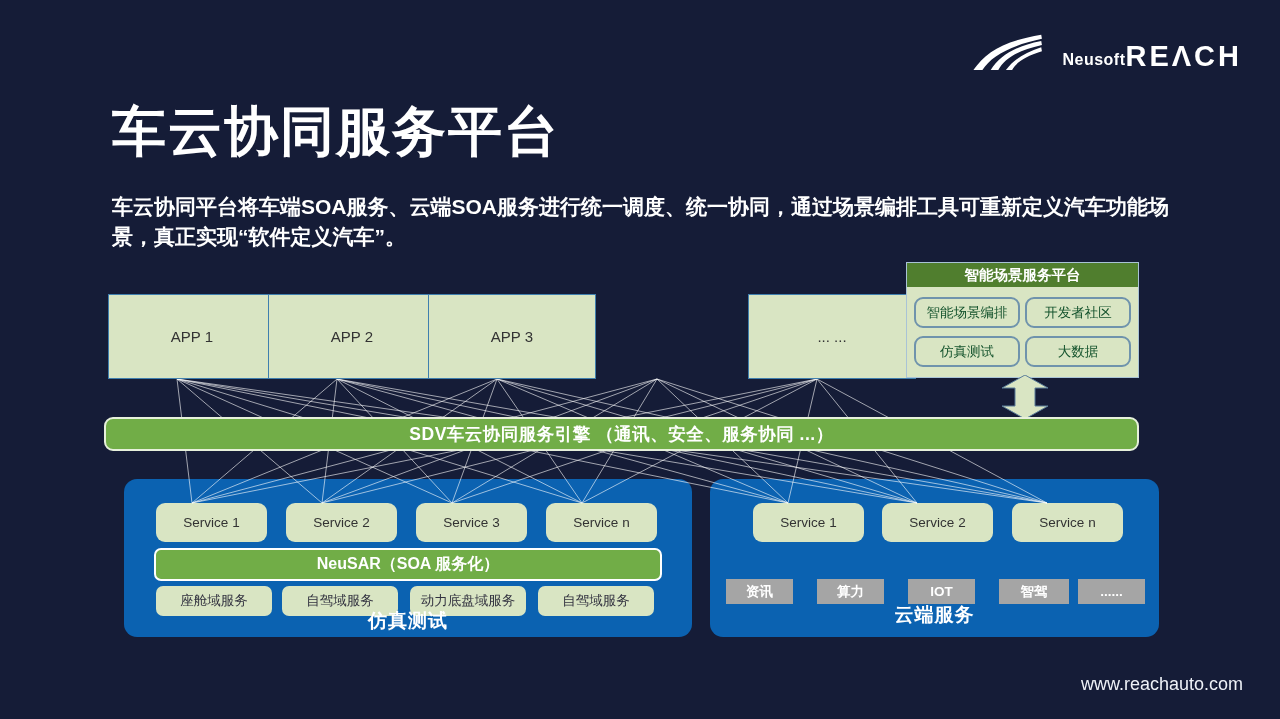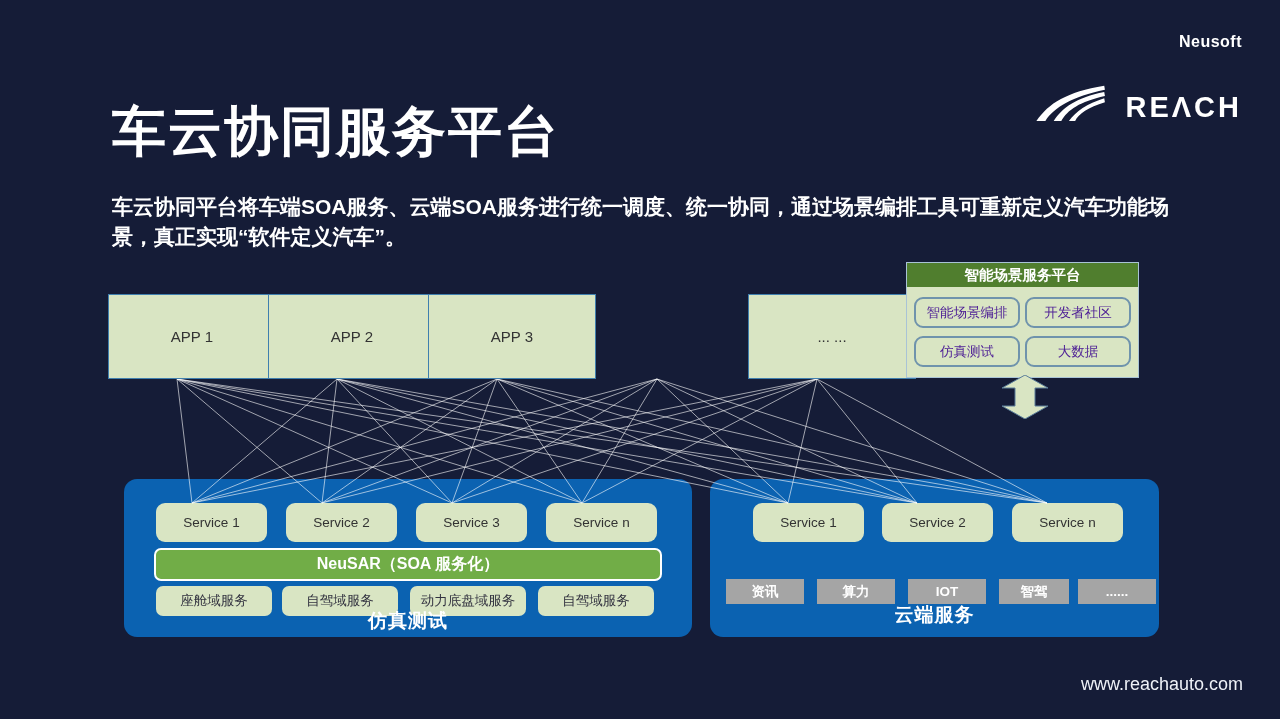--- a/index.html
+++ b/index.html
@@ -7,21 +7,21 @@
   body { font-family: "Liberation Sans", "DejaVu Sans", sans-serif; }
 
   .slide {
     position: relative; width: 1280px; height: 719px;
     background: #151c37; overflow: hidden;
   }
 
   
   .logo { position: absolute; top: 34px; right: 38px; display: flex; align-items: flex-end; z-index: 3; }
   .logo-swoosh { width: 96px; height: 36px; margin-right: 6px; margin-bottom: 1px; }
-  .logo-text { display: flex; flex-direction: column; align-items: flex-end; color: #ffffff; gap: 40px; }
+  .logo-text { display: flex; flex-direction: row; align-items: flex-end; color: #ffffff; }
   .logo-company { font-size: 16px; font-weight: 700; letter-spacing: .5px; line-height: 1; margin-bottom: 3px; }
   .logo-brand { font-size: 29px; font-weight: 700; letter-spacing: 3px; line-height: 1; }
 
   
   .title {
     position: absolute; left: 112px; top: 96px; z-index: 3;
     color: #ffffff; font-size: 54px; font-weight: 900; letter-spacing: 2px;
   }
   .description {
     position: absolute; left: 112px; top: 192px; width: 1075px; z-index: 3;
@@ -49,21 +49,21 @@
     display: flex; align-items: center; justify-content: center;
     color: #ffffff; font-size: 14.5px; font-weight: 700;
   }
   .scene-body {
     display: flex; flex-wrap: wrap; justify-content: space-between;
     padding: 10px 7px 8px 7px; row-gap: 8px;
   }
   .scene-btn {
     width: 106px; height: 31px; border: 2px solid #6f93ac; border-radius: 9px;
     display: flex; align-items: center; justify-content: center;
-    color: #4c1d95; font-size: 13.5px;
+    color: #14532d; font-size: 13.5px;
   }
 
   .flow-arrow { position: absolute; left: 1002px; top: 375px; z-index: 3; }
 
   
   .sdv-bar {
     position: absolute; left: 104px; top: 417px; width: 1035px; height: 34px; z-index: 3;
     background: #71ad47; border: 2px solid #e6f0db; border-radius: 9px;
     display: flex; align-items: center; justify-content: center;
     color: #ffffff; font-size: 17.5px; font-weight: 700; letter-spacing: .5px;
@@ -97,21 +97,21 @@
   }
 
   .container-caption {
     position: absolute; left: 0; right: 0; bottom: 4px; text-align: center;
     color: #ffffff; font-size: 19px; font-weight: 700; letter-spacing: 1px;
   }
   .vehicle-container .container-caption { bottom: 3px; }
   .cloud-container .container-caption { bottom: 9px; }
 
   .resource-box {
-    position: absolute; top: 100px; width: 78px; height: 25px;
+    position: absolute; top: 100px; width: 67px; height: 25px;
     background: #a5a5a5;
     display: flex; align-items: center; justify-content: center;
     color: #ffffff; font-size: 13.5px; font-weight: 600;
   }
 
   
   .site-url {
     position: absolute; right: 37px; bottom: 24px; z-index: 3;
     color: #eef1f7; font-size: 18px; text-align: center;
   }
@@ -194,20 +194,21 @@
       <div class="scene-btn">开发者社区</div>
       <div class="scene-btn">仿真测试</div>
       <div class="scene-btn">大数据</div>
     </div>
   </div>
 
   <svg class="flow-arrow" width="46" height="44" viewBox="0 0 46 44">
     <polygon points="23,0 46,13 33,13 33,31 46,31 23,44 0,31 13,31 13,13 0,13" fill="#d9e5c3" stroke="#5a7d9a" stroke-width="1"></polygon>
   </svg>
 
+  <div class="sdv-bar">SDV车云协同服务引擎 （通讯、安全、服务协同 ...）</div>
 
   <div class="container-blue vehicle-container">
     <div class="service-box" style="left:32px">Service 1</div>
     <div class="service-box" style="left:162px">Service 2</div>
     <div class="service-box" style="left:292px">Service 3</div>
     <div class="service-box" style="left:422px">Service n</div>
 
     <div class="neusar-bar">NeuSAR（SOA 服务化）</div>
 
     <div class="domain-box" style="left:32px">座舱域服务</div>

